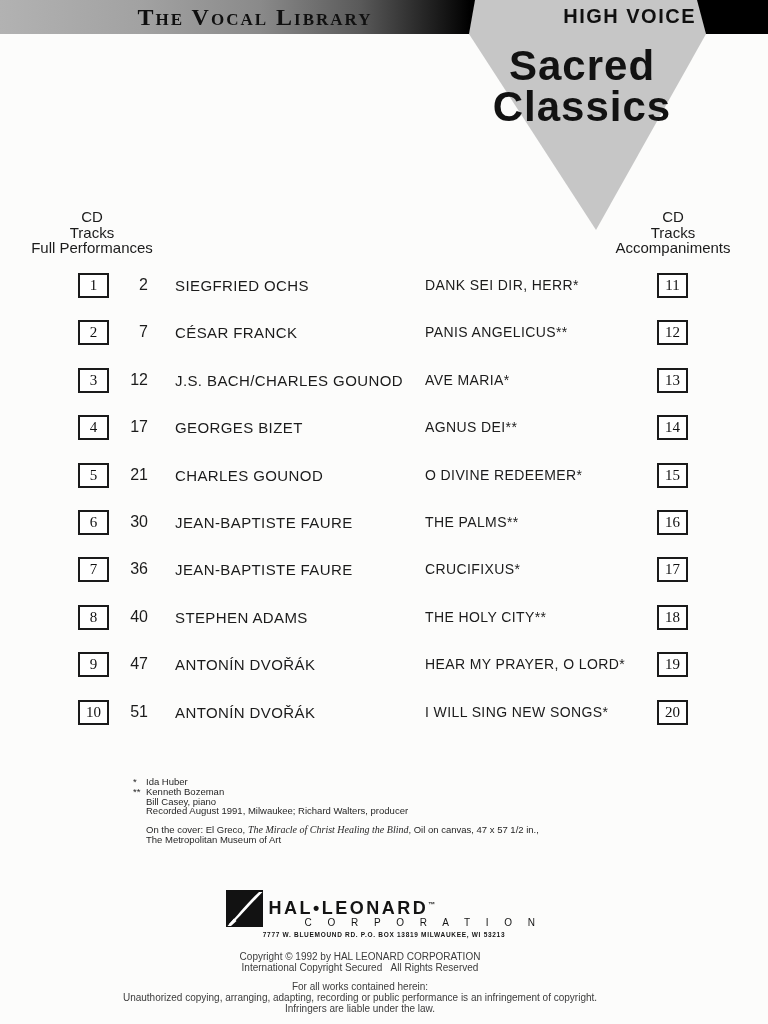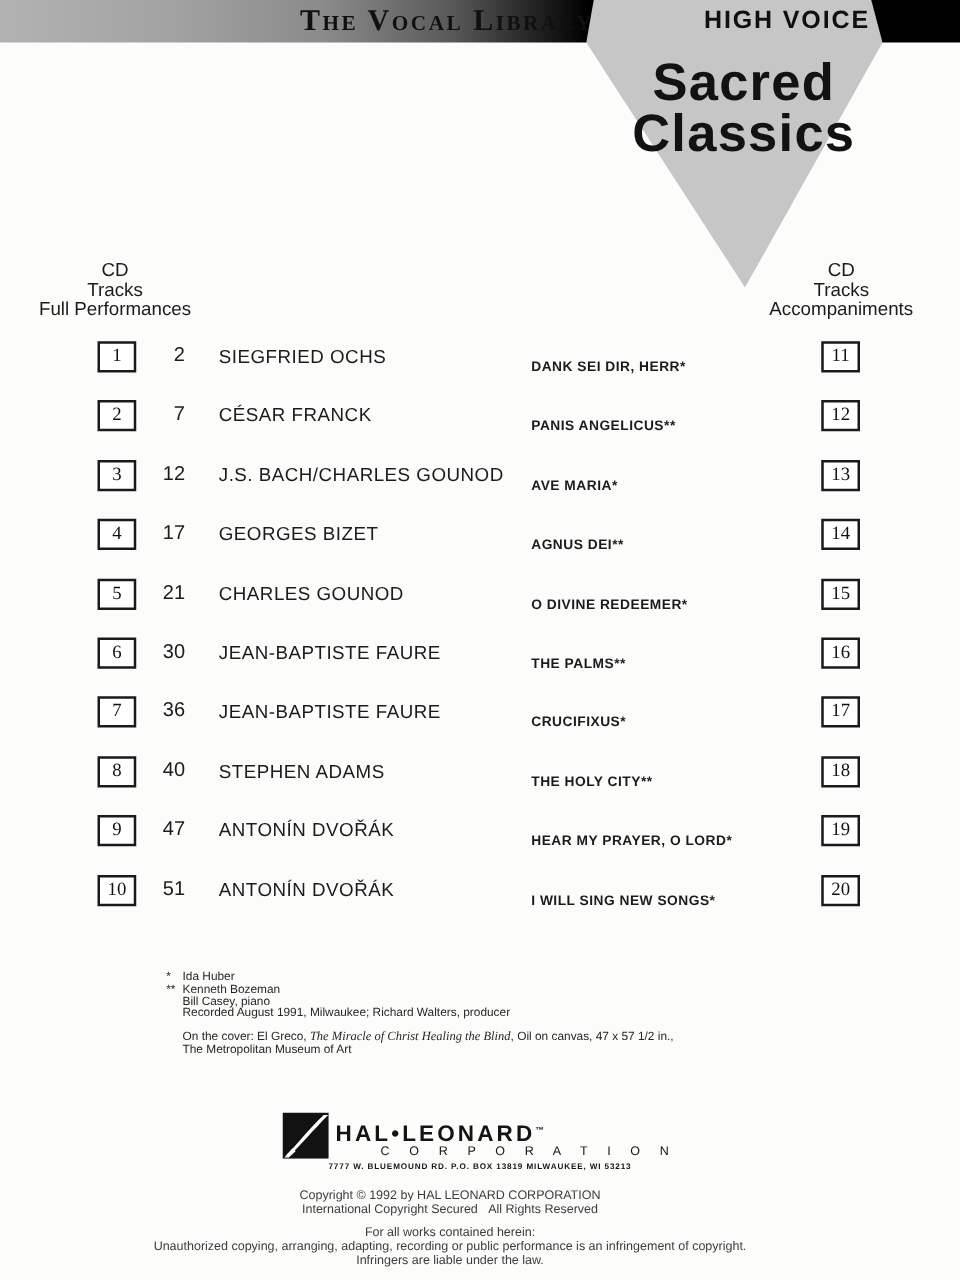--- a/index.html
+++ b/index.html
@@ -4,43 +4,43 @@
 <style>
   html,body{margin:0;padding:0;background:#e8e8e8;}
   .page{position:relative;width:768px;height:1024px;margin:0 auto;background:#fcfcfb;overflow:hidden;
         font-family:"Liberation Sans", sans-serif;color:#1b1b1b;}
 
   
   .top-bar{position:absolute;top:0;left:0;width:768px;height:34px;
     background:linear-gradient(to right,#b2b2b2 0px,#a2a2a2 140px,#8a8a8a 260px,#5a5a5a 360px,#151515 445px,#000 470px);}
   .banner{position:absolute;top:0;left:0;width:768px;height:232px;background:#c6c6c6;
     clip-path:polygon(475px 0px,697px 0px,706px 34px,596px 230px,469px 34px);}
-  .series-title{position:absolute;top:0;left:35px;width:440px;height:34px;line-height:34px;text-align:right;
+  .series-title{position:absolute;top:0;left:35px;width:440px;height:34px;line-height:34px;text-align:center;
     font-family:"Liberation Serif", serif;font-variant:small-caps;font-weight:600;font-size:24px;
     letter-spacing:2px;color:#101010;}
   .voice-label{position:absolute;top:5px;left:488px;width:208px;text-align:right;
     font-weight:700;font-size:20px;letter-spacing:1.5px;color:#101010;}
-  .book-title{position:absolute;top:45px;left:450px;width:290px;text-align:center;
+  .book-title{position:absolute;top:45px;left:437px;width:290px;text-align:center;
     font-weight:700;font-size:42px;line-height:41px;letter-spacing:1px;color:#121212;}
 
   
   .col-header{position:absolute;text-align:center;font-size:15px;line-height:15.5px;color:#1b1b1b;}
   .col-header.left{top:209px;left:18px;width:148px;}
   .col-header.right{top:209px;left:603px;width:140px;}
 
   
   .rows{position:absolute;top:262px;left:0;width:768px;}
   .row{position:relative;height:47.4px;}
   .box{position:absolute;top:11px;width:27px;height:21px;border:2px solid #1a1a1a;background:#fff;
     text-align:center;font-family:"Liberation Serif", serif;font-size:15px;line-height:21px;color:#111;}
   .box.left{left:78px;}
   .box.right{left:657px;}
   .page-num{position:absolute;top:14px;left:92px;width:56px;text-align:right;font-size:16px;color:#1b1b1b;}
   .composer{position:absolute;top:15px;left:175px;font-size:15px;letter-spacing:0.4px;color:#1b1b1b;}
-  .song-title{position:absolute;top:26px;left:425px;font-size:11px;letter-spacing:0.4px;color:#1b1b1b;font-weight:bold;}
+  .song-title{position:absolute;top:15px;left:425px;font-size:14px;letter-spacing:0.4px;color:#1b1b1b;}
 
   
   .notes{position:absolute;top:777px;left:133px;width:480px;font-size:9.5px;line-height:9.8px;color:#262626;}
   .note-row{display:flex;}
   .note-marker{width:13px;flex:none;}
   .cover-note{margin-top:9px;padding-left:13px;}
   .cover-title{font-style:italic;font-family:"Liberation Serif", serif;font-size:10px;}
 
   
   .publisher{position:absolute;top:890px;left:0;width:768px;text-align:center;color:#141414;}

